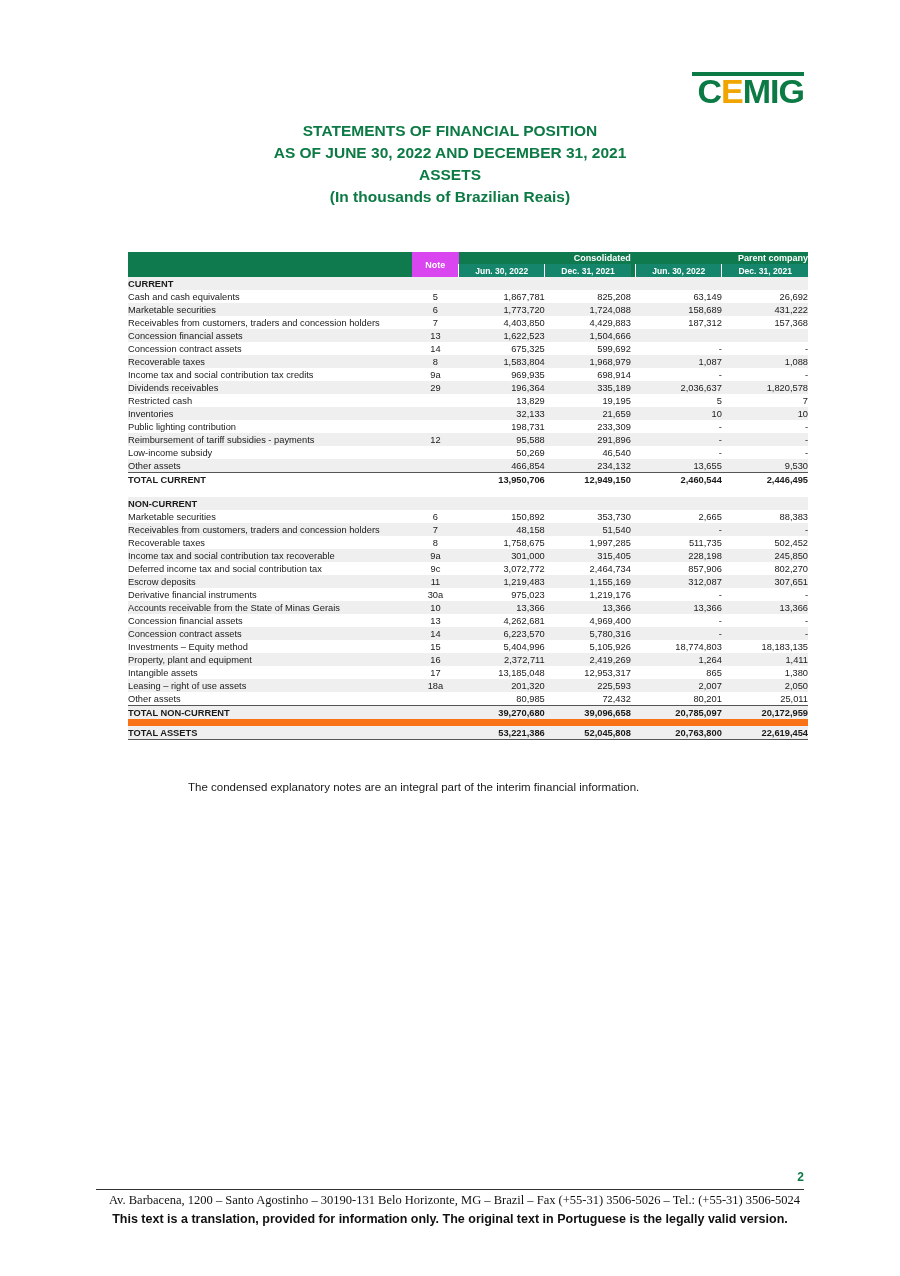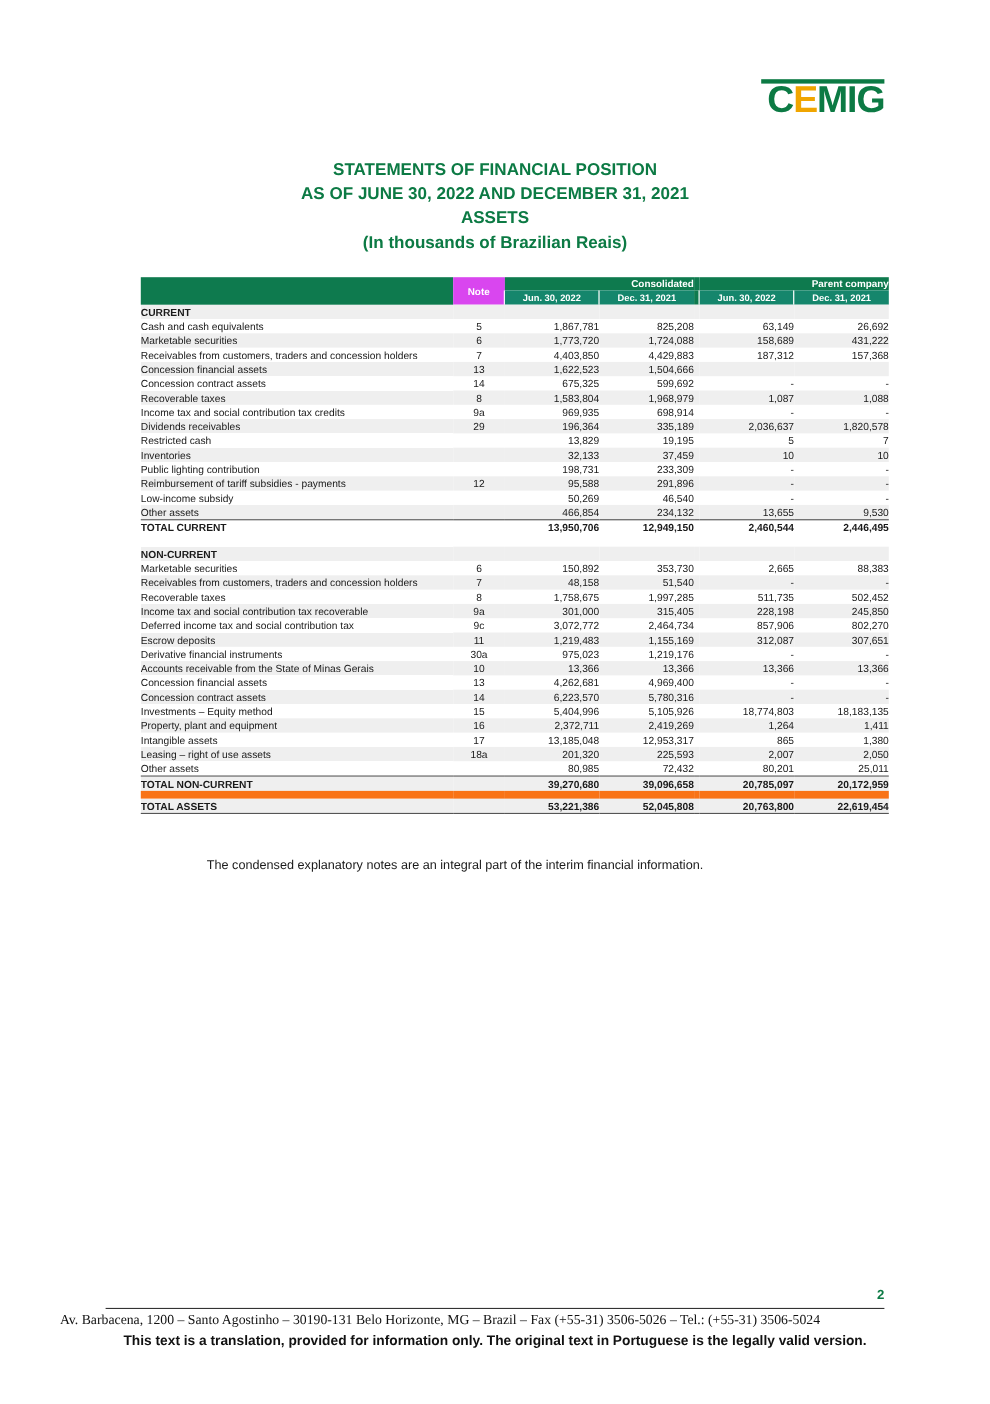--- a/index.html
+++ b/index.html
@@ -36,21 +36,21 @@
     top: 72px;
     right: 96px;
     width: 112px;
     height: 4px;
     background: #0c7a44;
   }
 
   
   .title-block {
     position: absolute;
-    top: 144px;
+    top: 120px;
     left: 0;
     width: 900px;
     text-align: center;
     color: #0c7a44;
     font-weight: bold;
     font-size: 15.5px;
     line-height: 22px;
   }
 
   
@@ -156,21 +156,21 @@
     left: 96px;
     width: 708px;
     height: 1px;
     background: #333333;
   }
   .footer-addr {
     position: absolute;
     top: 1193px;
     left: 0;
     width: 800px;
-    text-align: center;
+    text-align: right;
     font-family: "Liberation Serif", serif;
     font-size: 12.5px;
     color: #111111;
   }
   .footer-note {
     position: absolute;
     top: 1212px;
     left: 0;
     width: 900px;
     text-align: center;
@@ -309,21 +309,21 @@
           <td class="num">13,829</td>
           <td class="num">19,195</td>
           <td class="sep"></td>
           <td class="num">5</td>
           <td class="num">7</td>
         </tr>
         <tr class="row alt">
           <td class="label">Inventories</td>
           <td class="note"></td>
           <td class="num">32,133</td>
-          <td class="num">37,459</td>
+          <td class="num">21,659</td>
           <td class="sep"></td>
           <td class="num">10</td>
           <td class="num">10</td>
         </tr>
         <tr class="row ">
           <td class="label">Public lighting contribution</td>
           <td class="note"></td>
           <td class="num">198,731</td>
           <td class="num">233,309</td>
           <td class="sep"></td>

